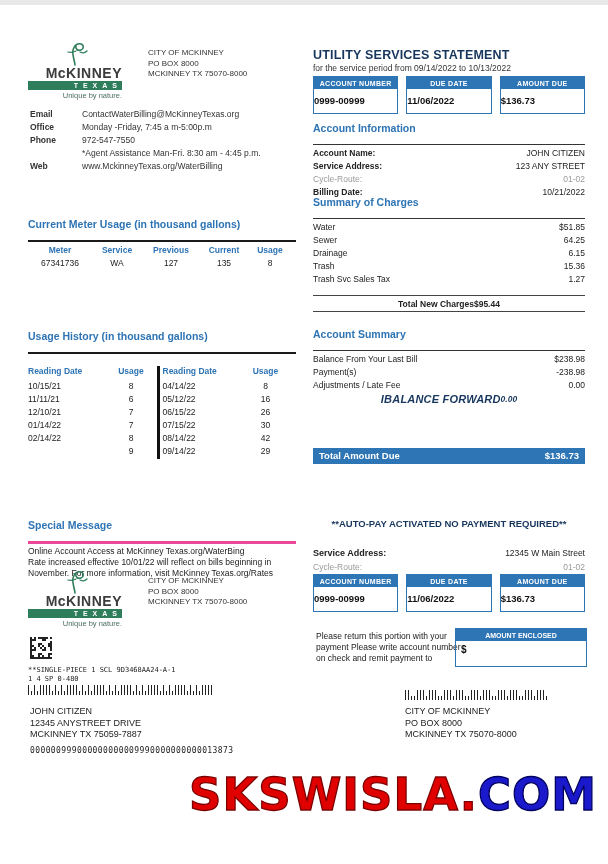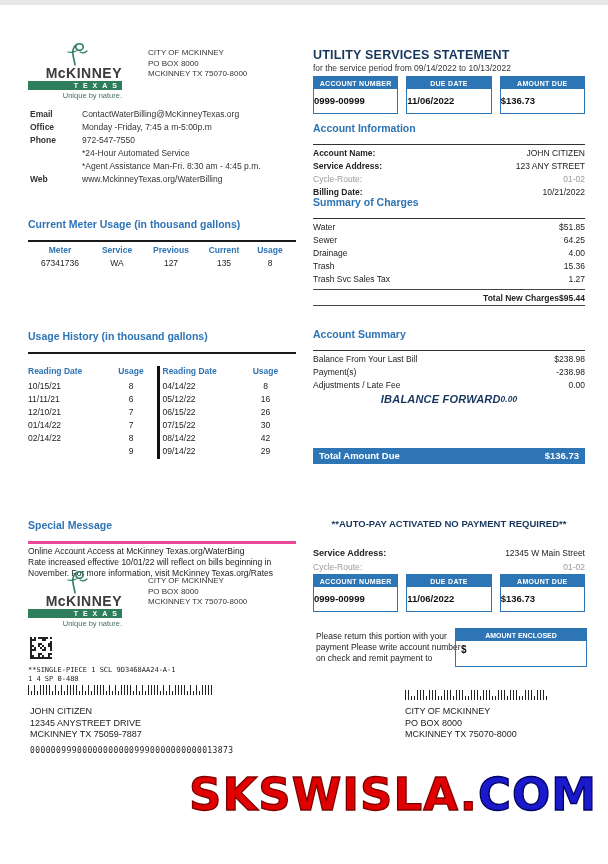--- a/index.html
+++ b/index.html
@@ -48,23 +48,23 @@
   .boxes{display:flex;gap:8px;width:272px;}
   .ibox{flex:1;border:1.5px solid #2E75B6;background:#fff;}
   .ibox-h{background:#2E75B6;color:#fff;font-size:7px;font-weight:bold;text-align:center;
           padding:2.5px 0;letter-spacing:0.3px;}
   .ibox-v{text-align:left;font-size:9.5px;font-weight:bold;color:#111;padding:6px 0 7px;}
 
   
   .lv-row{display:flex;justify-content:space-between;height:13px;font-size:8.5px;align-items:center;}
   .lv-row .lab{font-weight:bold;color:#222;}
   .lv-row.muted .lab,.lv-row.muted .val{color:#9a9a9a;font-weight:normal;}
-  .total-row{display:flex;justify-content:flex-end;height:15px;font-size:8.5px;
+  .total-row{display:flex;justify-content:center;height:15px;font-size:8.5px;
              font-weight:bold;border-top:1.5px solid #444;border-bottom:1.5px solid #444;
-             align-items:center;margin-top:4px;}
+             align-items:center;margin-top:10px;}
   .bf-row{display:flex;justify-content:center;align-items:center;height:16px;font-style:italic;}
   .bf-lab{font-size:11px;font-weight:bold;color:#17365D;letter-spacing:0.2px;}
   .bf-val{font-size:8.5px;font-weight:bold;color:#17365D;}
 
   .due-bar{display:flex;justify-content:space-between;background:#2E75B6;color:#fff;
            font-weight:bold;font-size:9.5px;height:16px;line-height:16px;padding:0 6px;}
 
   .autopay{width:272px;text-align:center;font-size:9.5px;font-weight:bold;color:#17365D;}
 
   
@@ -130,24 +130,20 @@
       <div class="contact-row">
         <span class="c-label">Office</span>
         <span class="c-val">Monday -Friday, 7:45 a m-5:00p.m</span>
       </div>
       <div class="contact-row">
         <span class="c-label">Phone</span>
         <span class="c-val">972-547-7550</span>
       </div>
       <div class="contact-row">
         <span class="c-label"></span>
-        <span class="c-val">*24-Hour Automated Service</span>
-      </div>
-      <div class="contact-row">
-        <span class="c-label"></span>
         <span class="c-val">*Agent Assistance Man-Fri. 8:30 am - 4:45 p.m.</span>
       </div>
       <div class="contact-row">
         <span class="c-label">Web</span>
         <span class="c-val">www.MckinneyTexas.org/WaterBilling</span>
       </div>
     </div>
 
   <div class="abs" style="top:218px;left:28px;width:268px;">
     <div class="sec-h">Current Meter Usage (in thousand gallons)</div>
@@ -510,21 +506,21 @@
         <div class="lv-row">
           <span style="font-weight: normal;">Water</span>
           <span class="val">$51.85</span>
         </div>
         <div class="lv-row">
           <span style="font-weight: normal;">Sewer</span>
           <span class="val">64.25</span>
         </div>
         <div class="lv-row">
           <span style="font-weight: normal;">Drainage</span>
-          <span class="val">4.00</span>
+          <span class="val">6.15</span>
         </div>
         <div class="lv-row">
           <span style="font-weight: normal;">Trash</span>
           <span class="val">15.36</span>
         </div>
         <div class="lv-row">
           <span style="font-weight: normal;">Trash Svc Sales Tax</span>
           <span class="val">1.27</span>
         </div>
       </div>

